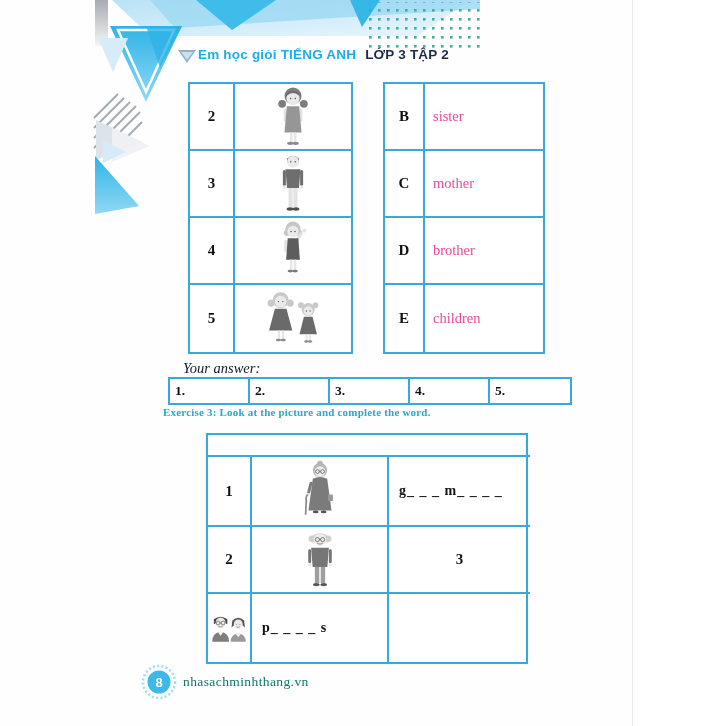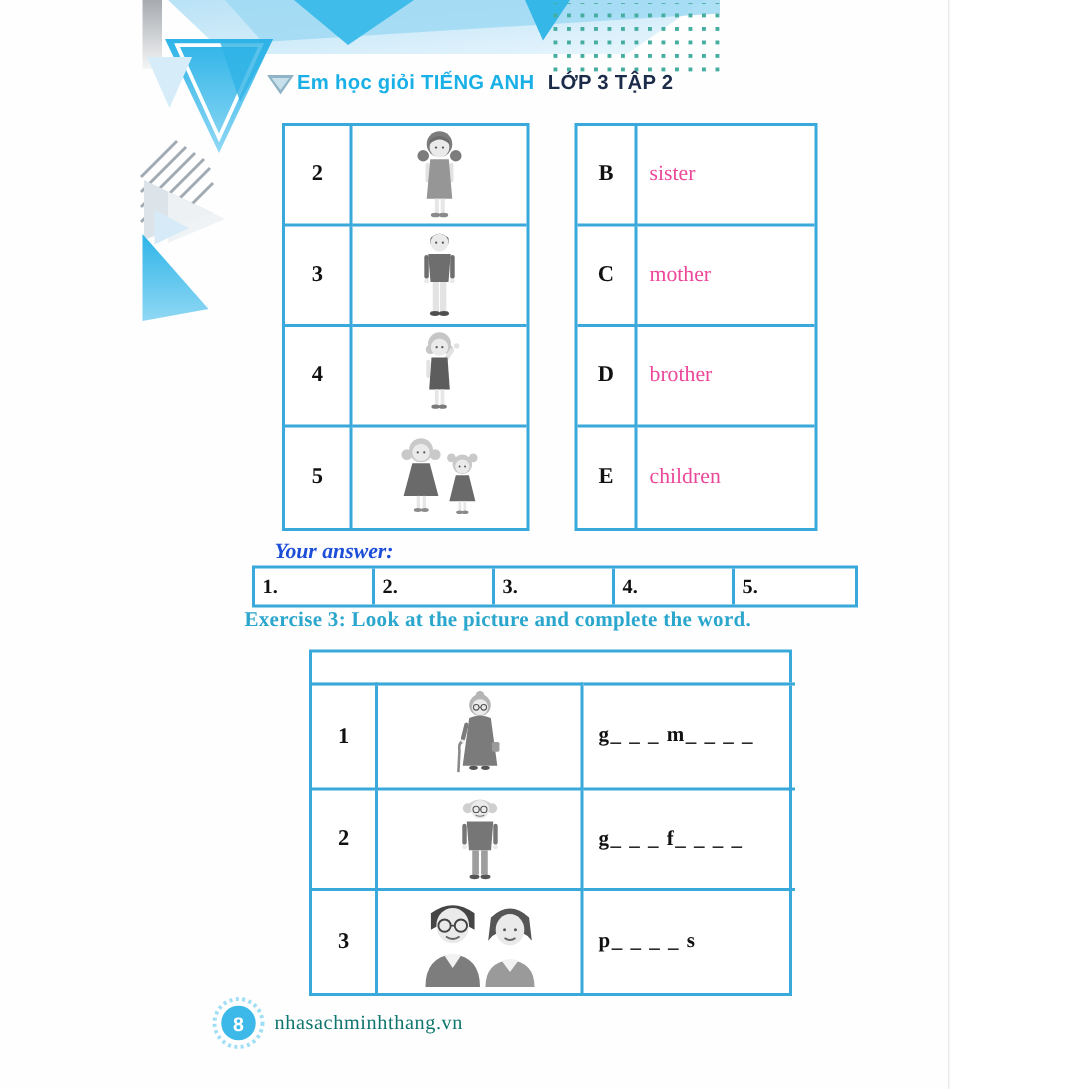--- a/index.html
+++ b/index.html
@@ -26,29 +26,29 @@
 
   
   .match-right { left:383px; top:82px; width:162px; height:272px;
                  grid-template-columns:40px 1fr; grid-template-rows:repeat(4,1fr); }
   .match-right .cell:nth-child(2n) { border-right:none; justify-content:flex-start; padding-left:8px; }
   .match-right .cell:nth-child(n+7) { border-bottom:none; }
 
   .num-cell  { font-weight:bold; font-size:15px; color:#111; }
   .word-cell { font-size:14.5px; color:#ec4899; }
 
-  .your-answer { position:absolute; left:183px; top:360px; font-weight:bold; font-style:italic;
-                 font-size:14.5px; color:#1d4ed8; }
+  .your-answer { position:absolute; left:183px; top:360px; font-weight:normal; font-style:italic;
+                 font-size:14.5px; color:#0f172a; }
 
   .answer-tbl { left:168px; top:377px; width:404px; height:28px; grid-template-columns:repeat(5,1fr); }
   .answer-tbl .cell { justify-content:flex-start; align-items:center; padding-left:5px;
                       font-weight:bold; font-size:13.5px; color:#111; border-bottom:none; }
   .answer-tbl .cell:last-child { border-right:none; }
 
-  .ex3-heading { position:absolute; left:163px; top:406px; font-weight:bold; font-size:14px;
+  .ex3-heading { position:absolute; left:163px; top:406px; font-weight:bold; font-size:11px;
                  color:#2ba6cd; letter-spacing:0.2px; }
 
   .ex3-tbl { left:206px; top:433px; width:322px; grid-template-columns:44px 137px 141px;
              grid-template-rows:22px 70px 67px 68px; }
   .ex3-tbl .cell:nth-child(3n) { border-right:none; }
   .ex3-tbl .cell:nth-child(n+10) { border-bottom:none; }
   .ex3-tbl .hcell { background:#d4ebf7; font-weight:bold; font-size:13.5px; color:#0d0d0d;margin-top:20px; }
   .ex3-tbl .wordblank { justify-content:flex-start; padding-left:10px; font-weight:bold;
                         font-size:14px; letter-spacing:1px; color:#111; white-space:pre; }
 
@@ -260,21 +260,20 @@
         <rect x="12" y="26" width="4" height="19" rx="2" fill="#767676"></rect>
         <rect x="40" y="26" width="4" height="19" rx="2" fill="#767676"></rect>
         <circle cx="14" cy="47" r="2.2" fill="#eaeaea"></circle>
           <circle cx="42" cy="47" r="2.2" fill="#eaeaea"></circle>
         <rect x="21" y="50" width="6" height="22" fill="#9e9e9e"></rect>
         <rect x="29" y="50" width="6" height="22" fill="#9e9e9e"></rect>
         <ellipse cx="23" cy="74" rx="4.5" ry="2.2" fill="#555"></ellipse>
         <ellipse cx="33" cy="74" rx="4.5" ry="2.2" fill="#555"></ellipse>
       </svg>
     </div>
-    <div class="cell wordblank">g_ _ _ f_ _ _ _</div>
 
     <div class="cell num-cell">3</div>
     <div class="cell pic-cell">
       <svg width="92" height="60" viewBox="0 0 100 66">
         <path d="M14,12 Q30,0 46,12 L46,24 Q30,14 14,24 Z" fill="#454545"></path>
         <ellipse cx="30" cy="21" rx="12" ry="13" fill="#eaeaea"></ellipse>
         <circle cx="24" cy="21" r="4.5" fill="none" stroke="#444" stroke-width="1.4"></circle>
         <circle cx="36" cy="21" r="4.5" fill="none" stroke="#444" stroke-width="1.4"></circle>
         <line x1="28.5" y1="21" x2="31.5" y2="21" stroke="#444" stroke-width="1.4"></line>
         <path d="M25,29 Q30,32.5 35,29" fill="none" stroke="#666" stroke-width="1.4"></path>

